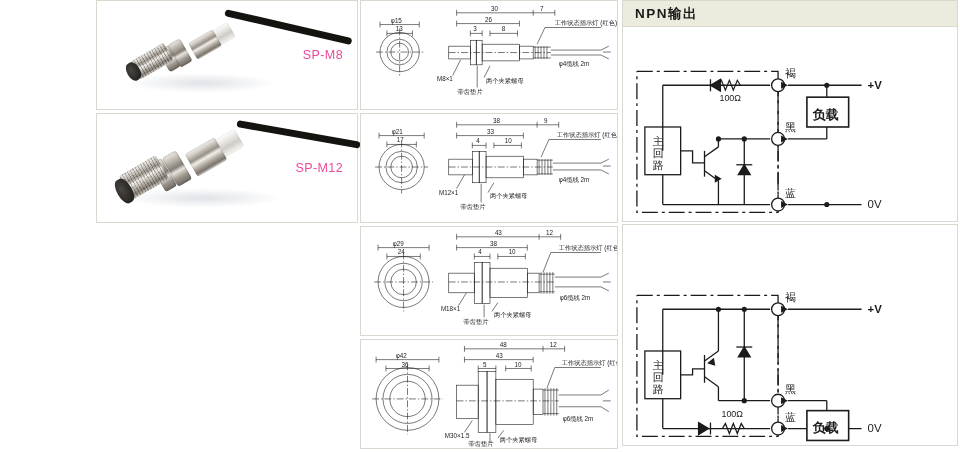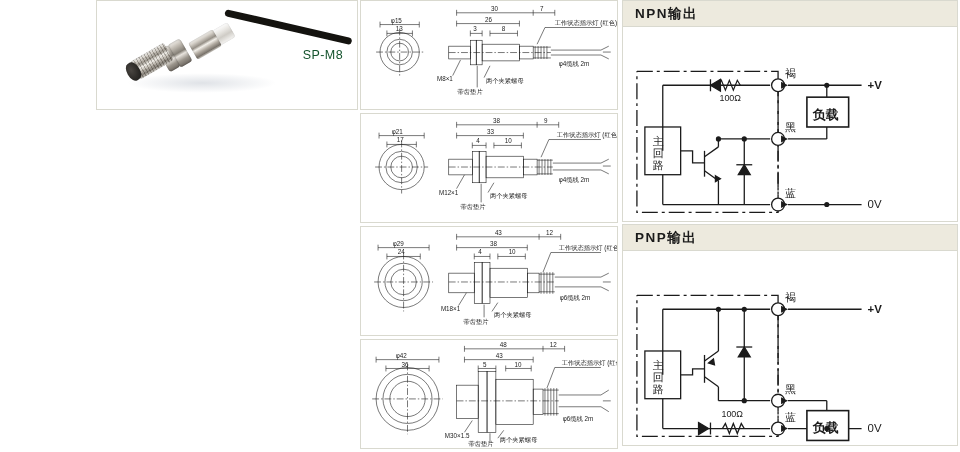--- a/index.html
+++ b/index.html
@@ -11,21 +11,21 @@
   .col-draw {position:absolute;left:360px;top:0;width:258px;height:452px;}
   .col-circ {position:absolute;left:622px;top:0;width:336px;height:452px;}
 
   .row{position:relative;box-sizing:border-box;border:1px solid #d9d9cf;background:#fff;}
   .col-photo .row,.col-draw .row{height:110px;margin-bottom:3px;}
   .col-photo .row:first-child,.col-draw .row:first-child{height:110px;}
 
   
   .photo-wrap{position:absolute;left:0;top:0;width:100%;height:100%;}
   .prod-label{position:absolute;right:14px;top:50%;transform:translateY(-50%);
-    font-size:12.5px;color:#14532d;letter-spacing:.4px;}
+    font-size:12.5px;color:#ec4899;letter-spacing:.4px;}
   .thread{position:absolute;border-radius:2px;
     background:linear-gradient(180deg,#f2f0ec 0%,#cfcac2 14%,#8e887e 34%,#efece6 50%,#b9b3a9 66%,#726c63 86%,#d8d4cc 100%);
     box-shadow:inset 0 0 2px rgba(0,0,0,.35);}
   .thread:after{content:"";position:absolute;left:0;top:0;right:0;bottom:0;border-radius:2px;
     background:repeating-linear-gradient(90deg,rgba(60,55,48,.30) 0 1px,rgba(255,255,255,.12) 1px 3px);}
   .face{position:absolute;border-radius:40% / 50%;
     background:radial-gradient(ellipse at 38% 38%,#4a4642 0%,#2b2926 60%,#171615 100%);}
   .hexnut{position:absolute;border-radius:3px;
     background:linear-gradient(180deg,#efece7 0%,#c3bdb4 20%,#858077 46%,#e8e4de 58%,#9b958c 78%,#6d6760 100%);
     box-shadow:inset 0 0 2px rgba(0,0,0,.4);}
@@ -63,20 +63,33 @@
         <div class="collar" style="left:112px;top:26px;width:24px;height:17px;transform:rotate(-30deg);"></div>
         <div class="barrel" style="left:94px;top:34px;width:28px;height:19px;transform:rotate(-30deg);"></div>
         <div class="hexnut" style="left:76px;top:39px;width:14px;height:26px;transform:rotate(-30deg);"></div>
         <div class="hexnut" style="left:66px;top:45px;width:12px;height:25px;transform:rotate(-30deg);"></div>
         <div class="thread" style="left:36px;top:50px;width:38px;height:20px;transform:rotate(-30deg);"></div>
         <div class="face" style="left:30px;top:61px;width:13px;height:19px;transform:rotate(-30deg);"></div>
       </div>
       <div class="prod-label">SP-M8</div>
     </div>
 
+    <div class="row">
+      <div class="photo-wrap">
+        <div class="shadow" style="left:26px;top:74px;width:160px;height:20px;"></div>
+        <div class="cable" style="left:140px;top:6px;width:125px;height:7px;transform:rotate(10deg);transform-origin:left center;"></div>
+        <div class="collar" style="left:118px;top:20px;width:26px;height:20px;transform:rotate(-30deg);"></div>
+        <div class="barrel" style="left:92px;top:30px;width:34px;height:26px;transform:rotate(-30deg);"></div>
+        <div class="hexnut" style="left:72px;top:38px;width:16px;height:33px;transform:rotate(-30deg);"></div>
+        <div class="hexnut" style="left:60px;top:45px;width:13px;height:32px;transform:rotate(-30deg);"></div>
+        <div class="thread" style="left:26px;top:50px;width:42px;height:27px;transform:rotate(-30deg);"></div>
+        <div class="face" style="left:20px;top:64px;width:15px;height:26px;transform:rotate(-30deg);"></div>
+      </div>
+      <div class="prod-label">SP-M12</div>
+    </div>
 
 
   </div>
 
   <div class="col-draw">
 
     <div class="row">
       <svg class="draw-svg" viewBox="0 0 258 110">
         <g stroke="#1b1b1b" fill="none" stroke-width="0.6">
 
@@ -376,23 +389,20 @@
           <text x="163" y="50" font-size="11">褐</text>
           <text x="163" y="104" font-size="11">黑</text>
           <text x="163" y="170" font-size="11">蓝</text>
           <text x="246" y="62" font-size="11.5" font-weight="bold">+V</text>
           <text x="246" y="182" font-size="11.5">0V</text>
         </g>
       </svg>
     </div>
 
     <div class="circ-panel">
-      <div class="circ-head">
-        <span>PNP输出</span>
-      </div>
       <svg class="circ-svg" viewBox="0 0 336 196">
         <g stroke="#1b1b1b" fill="none" stroke-width="1.3">
           <path d="M14 44 H156 V186 H14 V44" stroke-dasharray="16,4,3,4"></path>
 
           <line x1="40" y1="58" x2="148" y2="58"></line>
 
           <rect x="22" y="100" width="36" height="48" fill="#fff"></rect>
           <path d="M58 124 H70 V118 H82"></path>
 
           <line x1="82" y1="104" x2="82" y2="132"></line>

